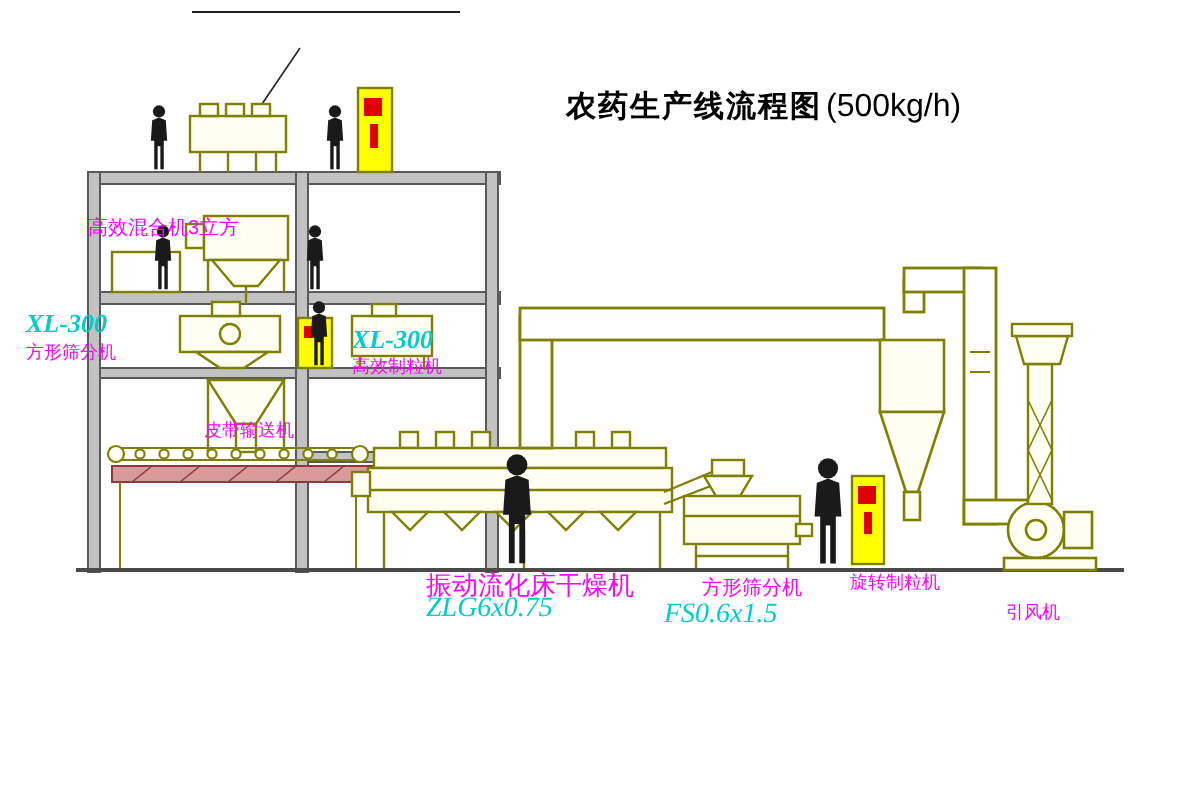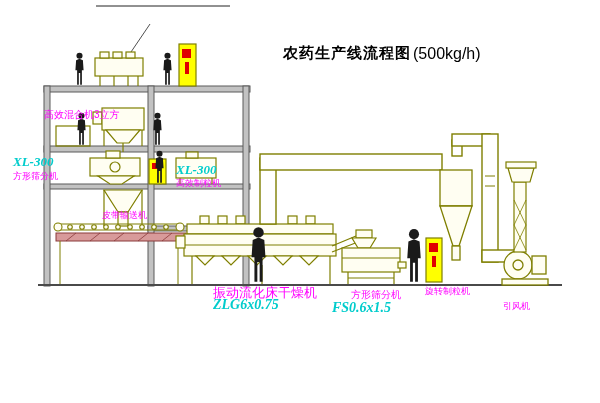--- a/index.html
+++ b/index.html
@@ -5,21 +5,21 @@
   html,body{margin:0;padding:0;background:#ffffff;}
   #stage{
     position:relative;width:600px;height:403px;background:#ffffff;overflow:hidden;
     font-family:"Liberation Sans",sans-serif;
   }
   #stage svg{position:absolute;left:0;top:0;}
   .lbl{position:absolute;white-space:nowrap;line-height:1.05;}
   .magenta{color:#ff00ff;font-size:9px;}
   .red{color:#ff0000;font-size:10px;}
   .model{color:#00cccc;font-size:13px;font-style:italic;font-family:"Liberation Serif",serif;font-weight:bold;}
-  .model-big{color:#00cccc;font-size:14px;font-style:italic;font-family:"Liberation Serif",serif;font-weight:bold;}
+  .model-big{color:#00cccc;font-size:14px;font-style:italic;font-family:"Liberation Serif",serif;font-weight:normal;}
   .title-row{position:absolute;left:283px;top:44px;display:flex;align-items:flex-end;color:#000000;}
   .title-main{font-size:15px;font-weight:bold;letter-spacing:1px;}
   .title-cap{font-size:16px;font-weight:normal;margin-left:2px;}
 </style>
 </head>
 <body>
 
 <div id="stage">
 
 <svg width="600" height="403" viewBox="0 0 600 403">

